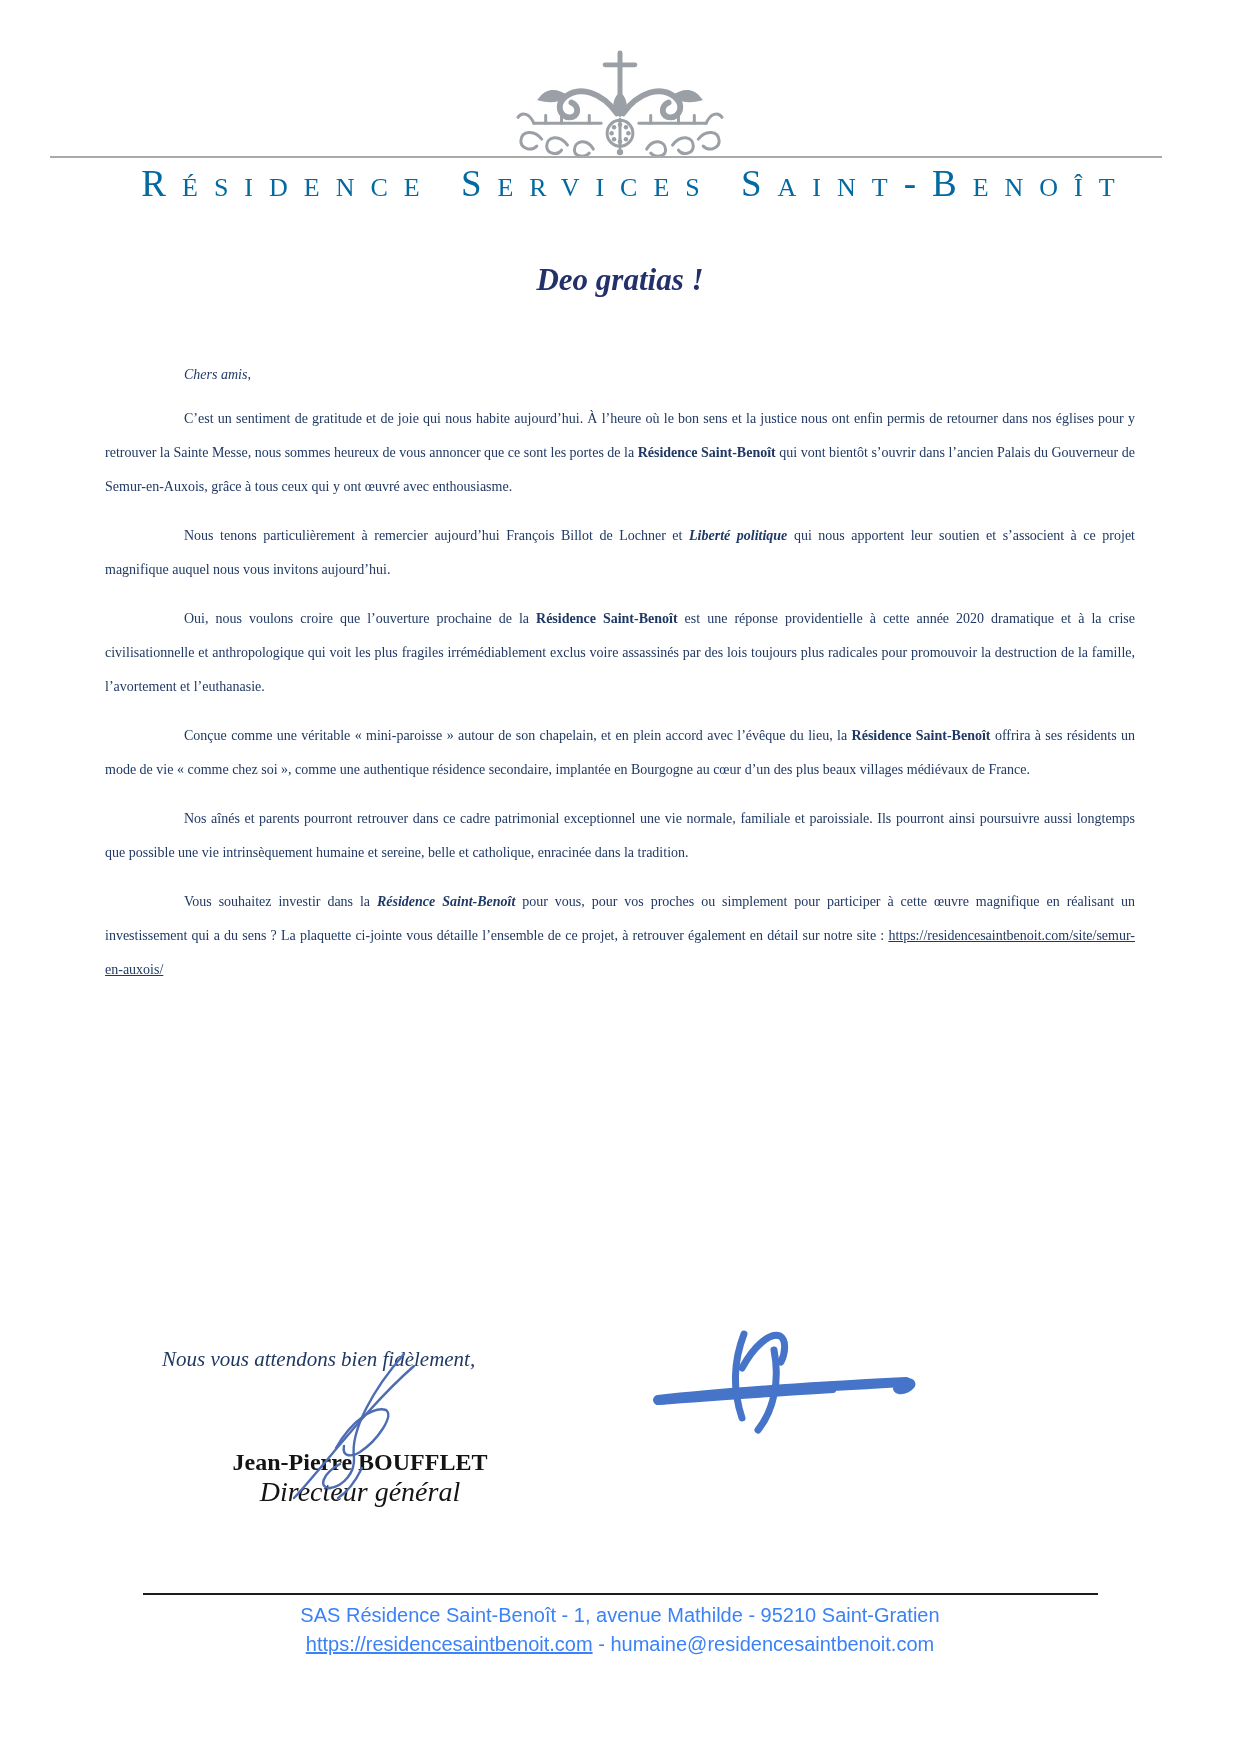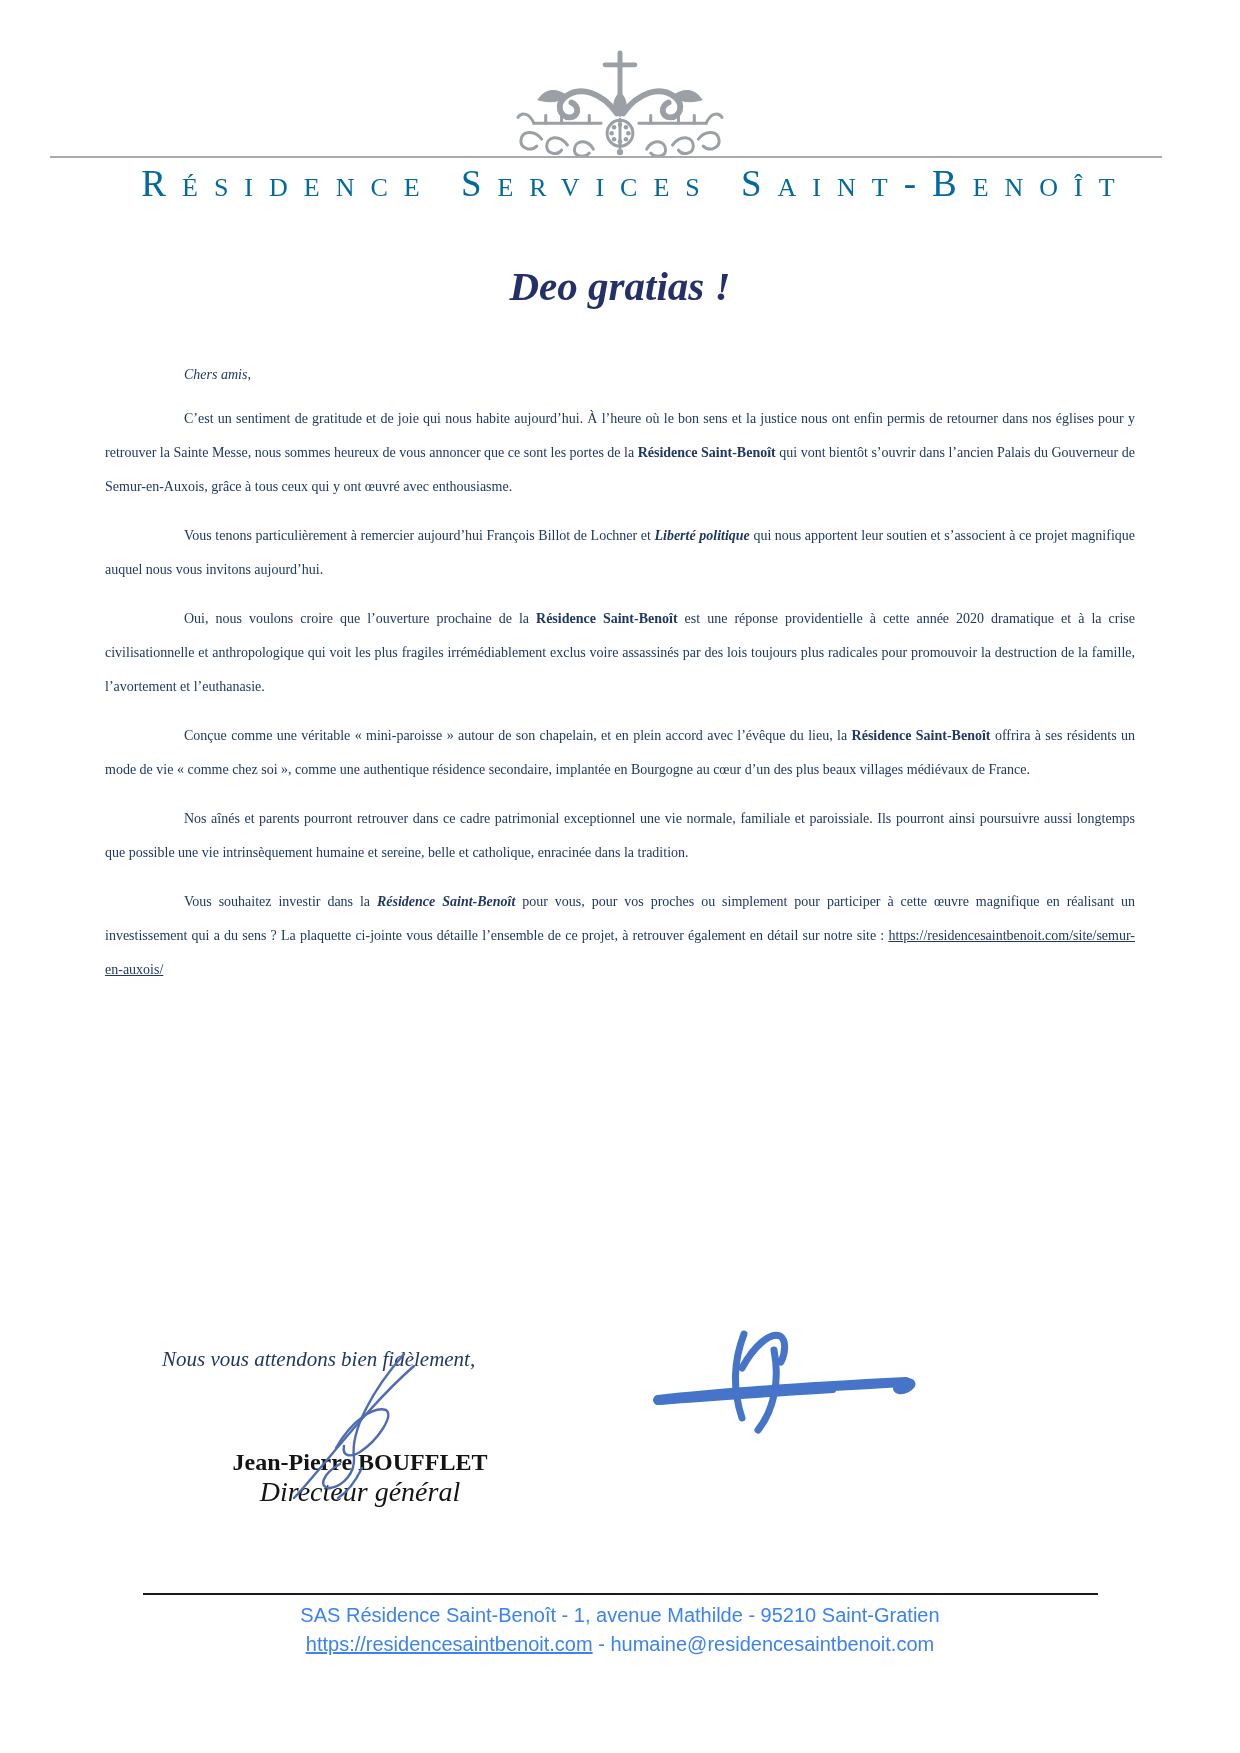--- a/index.html
+++ b/index.html
@@ -44,21 +44,21 @@
     font-weight: 400;
   }
 
   
   .headline {
     position: absolute;
     top: 262px;
     left: 0;
     width: 100%;
     text-align: center;
-    font-size: 41px;
+    font-size: 31px;
     font-weight: 700;
     font-style: italic;
     color: #243069;
   }
 
   
   .letter-body {
     position: absolute;
     top: 358px;
     left: 105px;
@@ -177,21 +177,21 @@
   </svg>
 
   <div class="header-rule"></div>
   <div class="brand">Résidence Services Saint-Benoît</div>
 
   <div class="headline">Deo gratias !</div>
 
   <div class="letter-body">
     <div class="salutation">Chers amis,</div>
     <p><span class="run">C’est un sentiment de gratitude et de joie qui nous habite aujourd’hui. À l’heure où le bon sens et la justice nous ont enfin permis de retourner dans nos églises pour y retrouver la Sainte Messe, nous sommes heureux de vous annoncer que ce sont les portes de la </span><span class="run-b">Résidence Saint-Benoît</span><span class="run"> qui vont bientôt s’ouvrir dans l’ancien Palais du Gouverneur de Semur-en-Auxois, grâce à tous ceux qui y ont œuvré avec enthousiasme.</span></p>
-    <p><span class="run">Vous tenons particulièrement à remercier aujourd’hui François Billot de Lochner et </span><span class="run-bi">Liberté politique</span><span class="run"> qui nous apportent leur soutien et s’associent à ce projet magnifique auquel nous vous invitons aujourd’hui.</span></p>
+    <p><span class="run">Nous tenons particulièrement à remercier aujourd’hui François Billot de Lochner et </span><span class="run-bi">Liberté politique</span><span class="run"> qui nous apportent leur soutien et s’associent à ce projet magnifique auquel nous vous invitons aujourd’hui.</span></p>
     <p><span class="run">Oui, nous voulons croire que l’ouverture prochaine de la </span><span class="run-b">Résidence Saint-Benoît</span><span class="run"> est une réponse providentielle à cette année 2020 dramatique et à la crise civilisationnelle et anthropologique qui voit les plus fragiles irrémédiablement exclus voire assassinés par des lois toujours plus radicales pour promouvoir la destruction de la famille, l’avortement et l’euthanasie.</span></p>
     <p><span class="run">Conçue comme une véritable « mini-paroisse » autour de son chapelain, et en plein accord avec l’évêque du lieu, la </span><span class="run-b">Résidence Saint-Benoît</span><span class="run"> offrira à ses résidents un mode de vie « comme chez soi », comme une authentique résidence secondaire, implantée en Bourgogne au cœur d’un des plus beaux villages médiévaux de France.</span></p>
     <p><span class="run">Nos aînés et parents pourront retrouver dans ce cadre patrimonial exceptionnel une vie normale, familiale et paroissiale. Ils pourront ainsi poursuivre aussi longtemps que possible une vie intrinsèquement humaine et sereine, belle et catholique, enracinée dans la tradition.</span></p>
     <p><span class="run">Vous souhaitez investir dans la </span><span class="run-bi">Résidence Saint-Benoît</span><span class="run"> pour vous, pour vos proches ou simplement pour participer à cette œuvre magnifique en réalisant un investissement qui a du sens ? La plaquette ci-jointe vous détaille l’ensemble de ce projet, à retrouver également en détail sur notre site : </span><a href="#" class="doc-link">https://residencesaintbenoit.com/site/semur-en-auxois/</a></p>
   </div>
 
   <div class="closing">Nous vous attendons bien fidèlement,</div>
 
   <svg class="sig-image sig-jp" width="180" height="155" viewBox="0 0 180 155" aria-hidden="true">
     <g stroke="#4d6cb3" stroke-width="2.4" fill="none" stroke-linecap="round">

